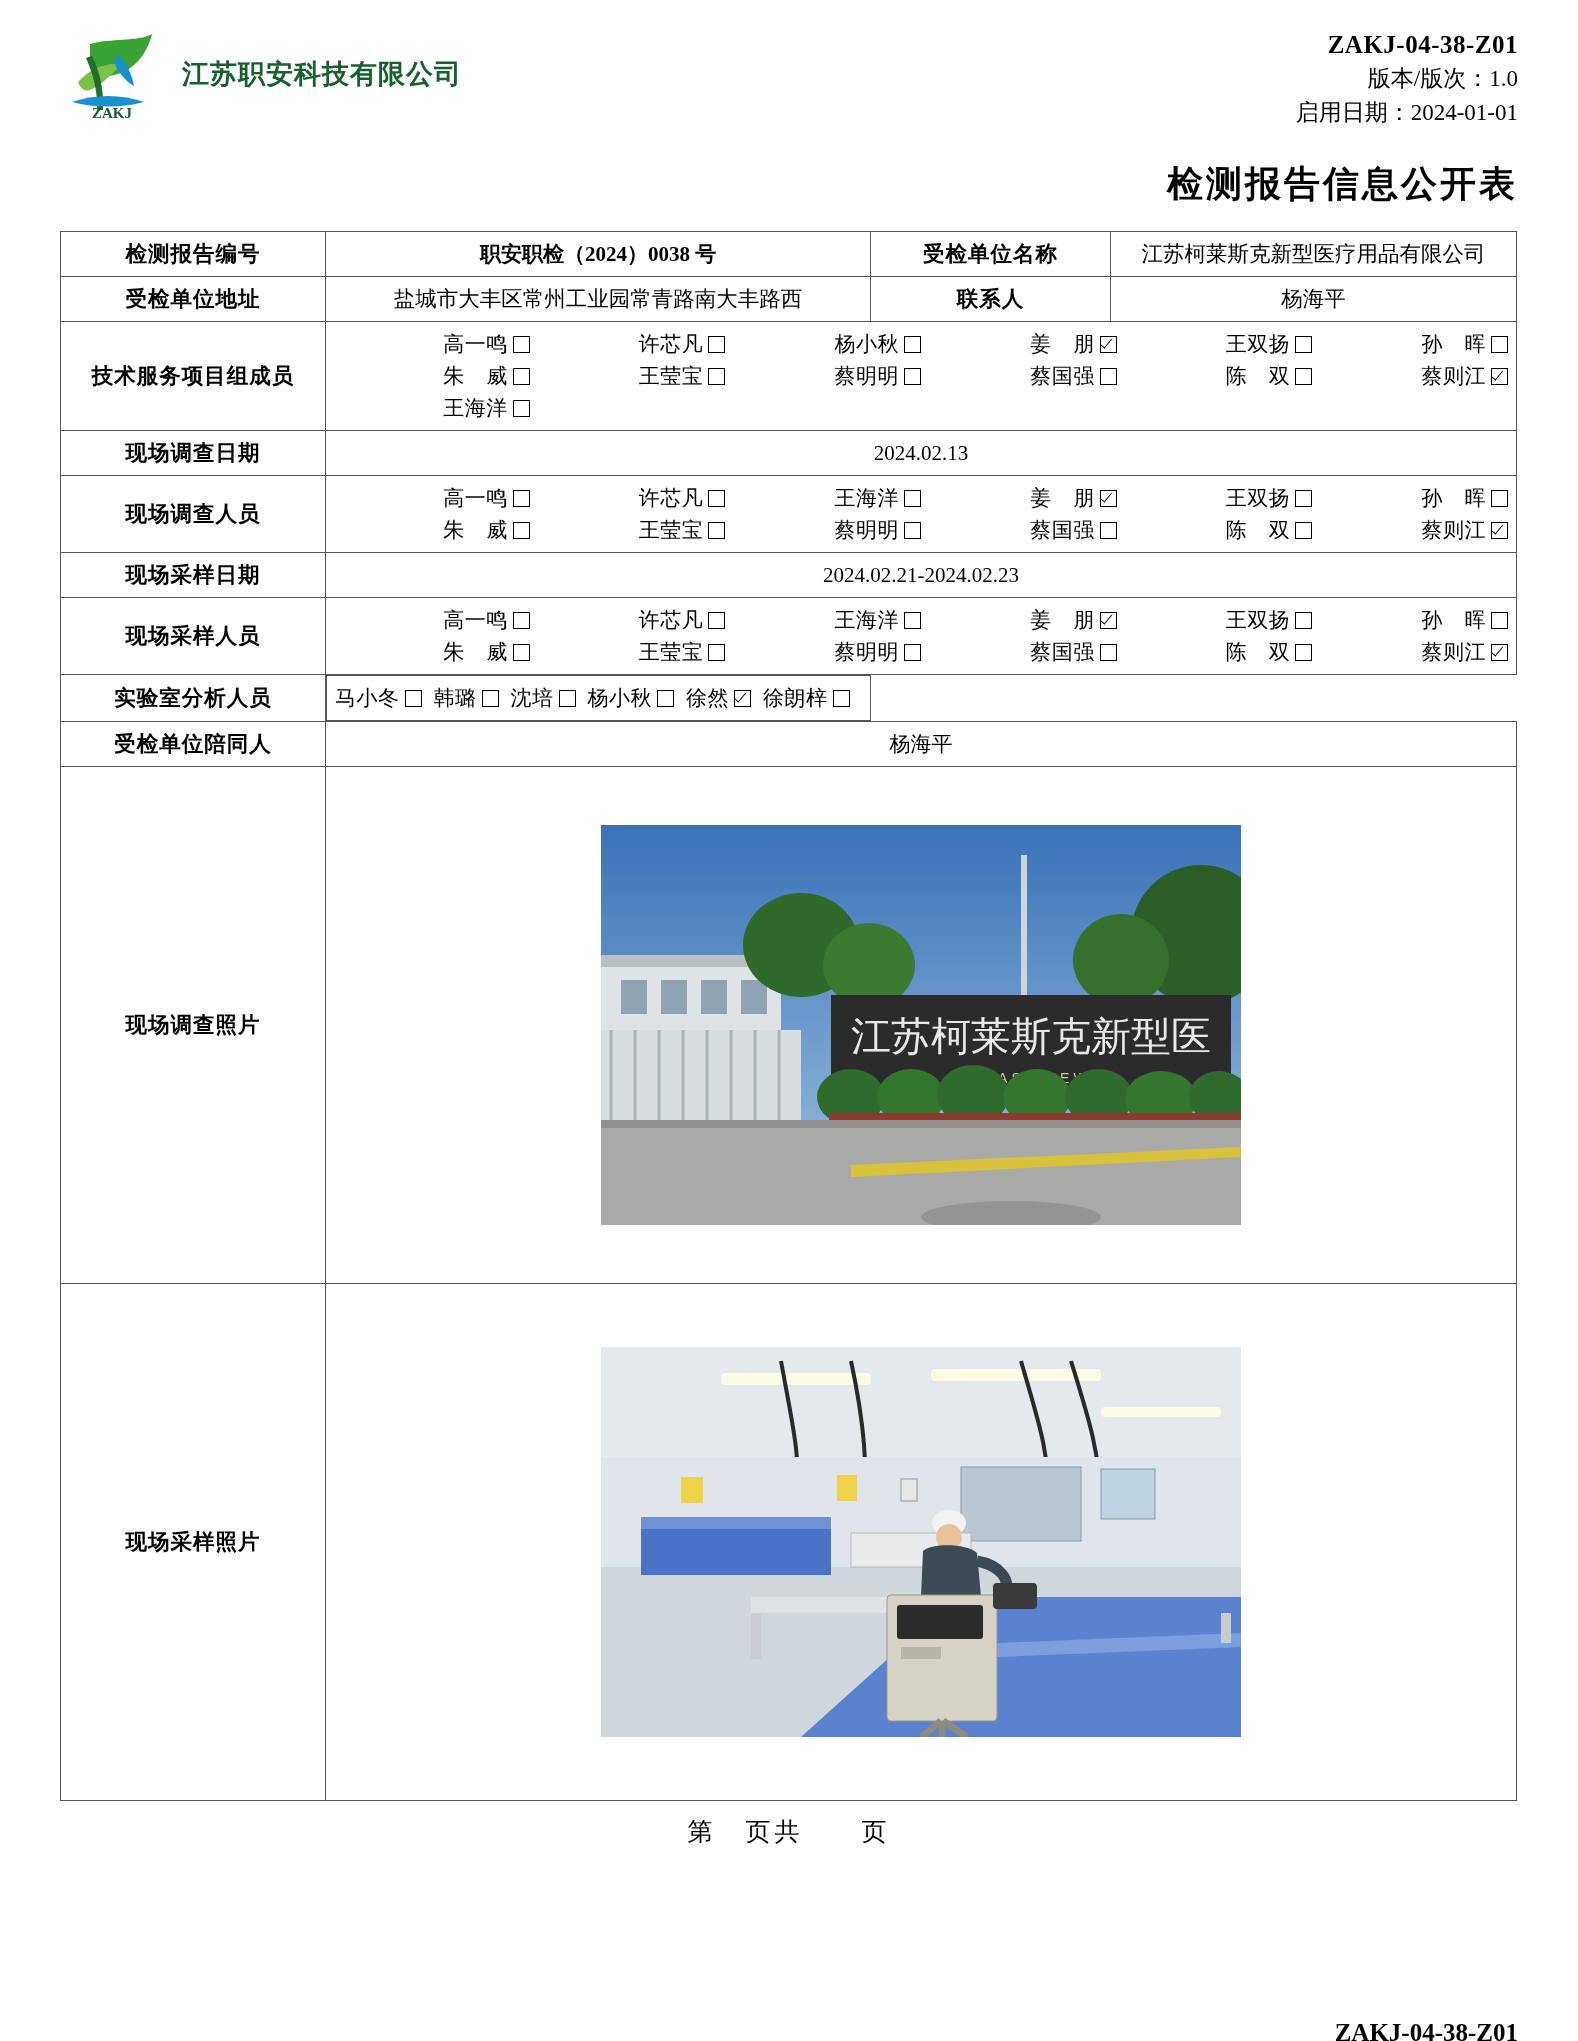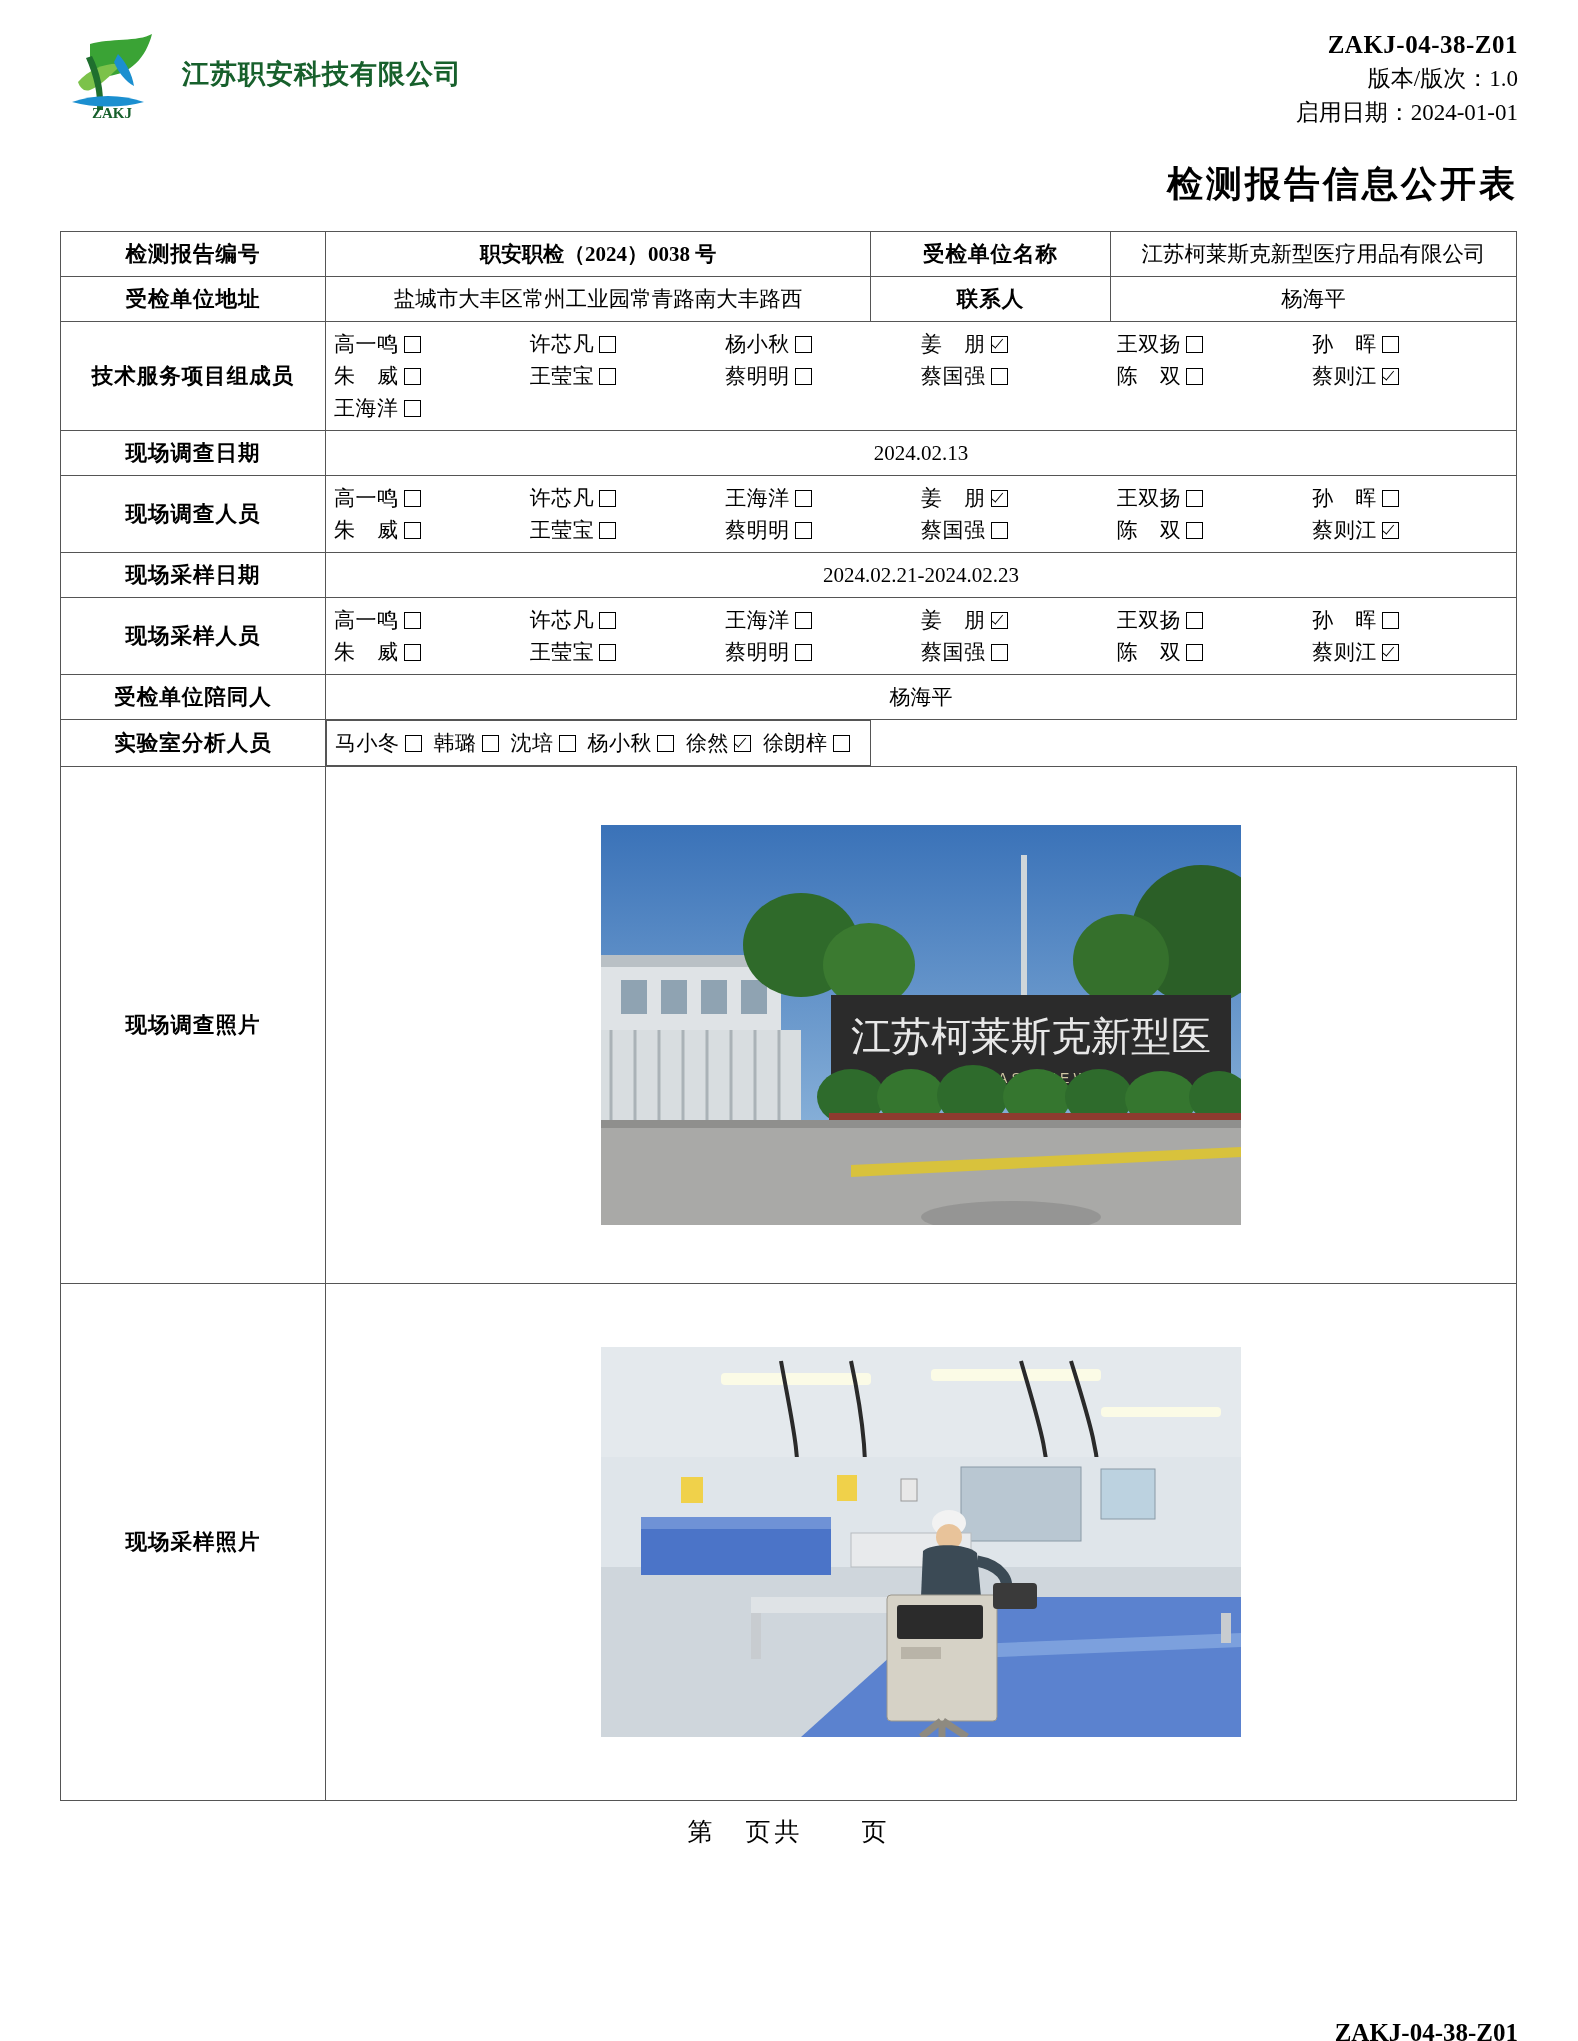--- a/index.html
+++ b/index.html
@@ -102,20 +102,21 @@
   .prow {
     display: flex;
     width: 100%;
   }
   .pcell {
     flex: 1 1 0;
     white-space: nowrap;
     display: flex;
     align-items: center;
     gap: 3px;
+    justify-content: flex-end;
   }
   .nm { letter-spacing: 0.5px; }
   .box {
     display: inline-block;
     width: 15px;
     height: 15px;
     border: 1.6px solid #000;
     position: relative;
     margin-left: 2px;
     vertical-align: middle;
@@ -405,24 +406,20 @@
               <span class="pcell">
                 <span class="nm">陈　双</span>
                 <span class="box"></span>
               </span>
               <span class="pcell">
                 <span class="nm">蔡则江</span>
                 <span class="box checked"></span>
               </span>
             </div>
           </td>
-      </tr>
-      <tr>
-        <td class="lbl">受检单位陪同人</td>
-        <td colspan="3" class="ctr">杨海平</td>
       </tr>
       <tr>
         <td class="lbl">实验室分析人员</td>
         <td colspan="3" class="lab-row" id="lab-people">
             <span class="pcell">
               <span class="nm">马小冬</span>
               <span class="box"></span>
             </span>
             <span class="pcell">
               <span class="nm">韩璐</span>
@@ -440,20 +437,24 @@
               <span class="nm">徐然</span>
               <span class="box checked"></span>
             </span>
             <span class="pcell">
               <span class="nm">徐朗梓</span>
               <span class="box"></span>
             </span>
           </td>
       </tr>
       <tr>
+        <td class="lbl">受检单位陪同人</td>
+        <td colspan="3" class="ctr">杨海平</td>
+      </tr>
+      <tr>
         <td class="lbl">现场调查照片</td>
         <td colspan="3" class="photo-cell">
           <div class="photo-wrap">
             <svg width="640" height="400" viewBox="0 0 640 400">
               <defs>
                 <linearGradient id="sky" x1="0" y1="0" x2="0" y2="1">
                   <stop offset="0%" stop-color="#3a72b8"></stop>
                   <stop offset="100%" stop-color="#9fc3e2"></stop>
                 </linearGradient>
               </defs>

